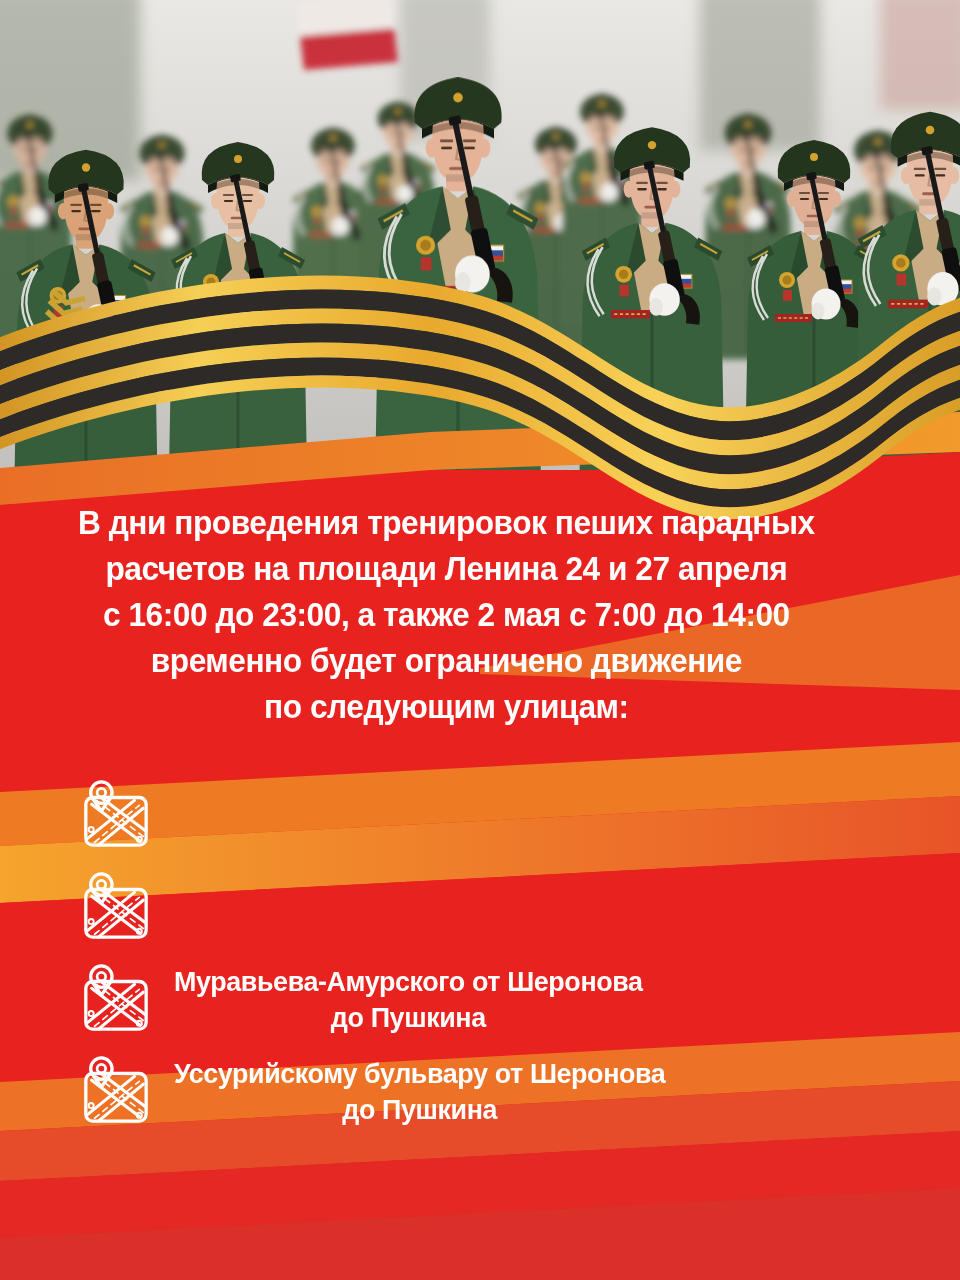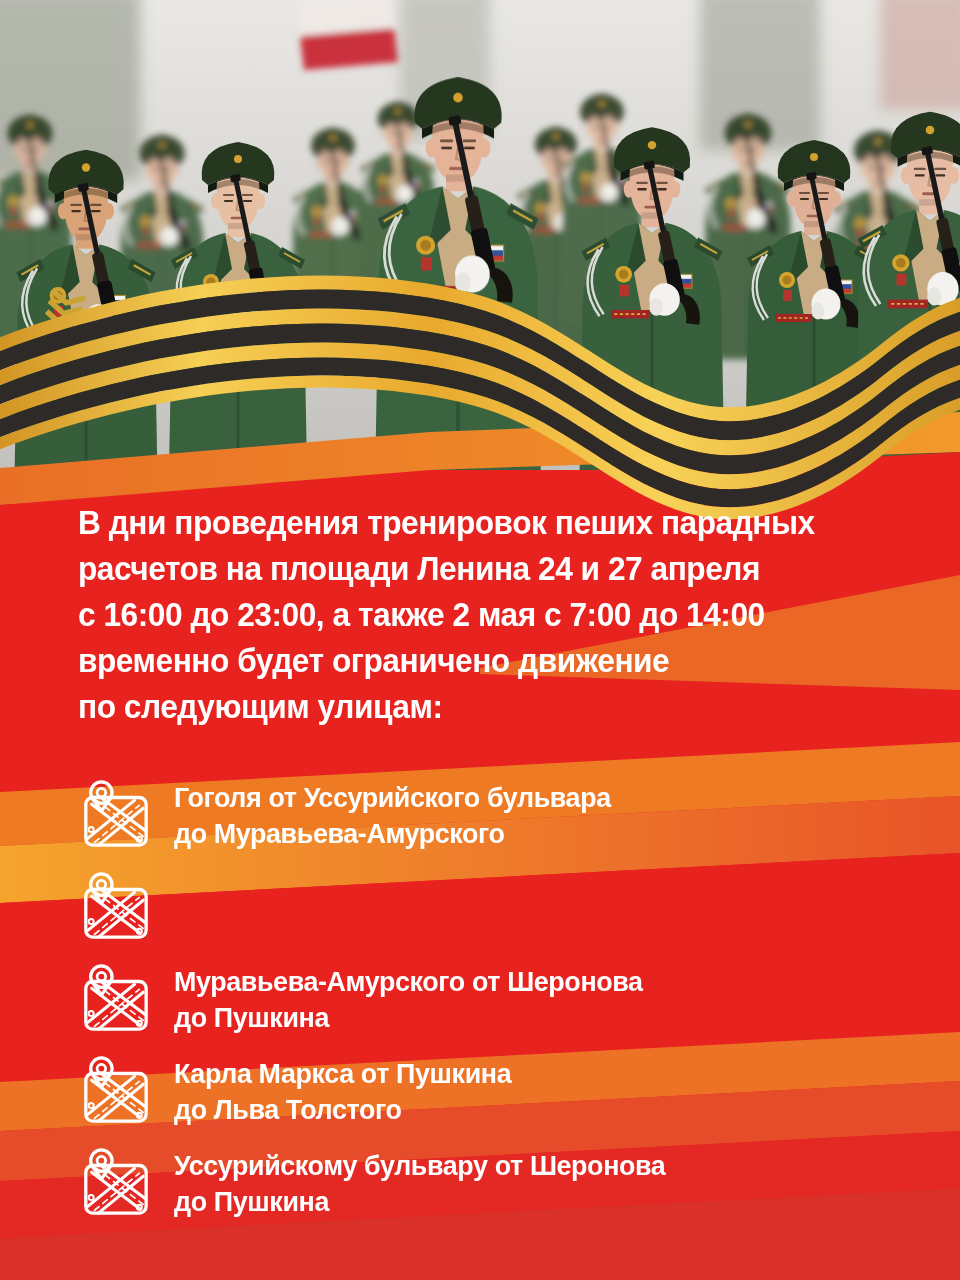--- a/index.html
+++ b/index.html
@@ -1,17 +1,17 @@
 <!DOCTYPE html>
 <html style="--c-orange: #EE7A24; --c-amber: #F4A12E; --c-red: #E8231F; --c-dark-red: #D93029; --c-text: #FFFFFF; --c-ribbon-gold: #F2BC42; --c-ribbon-black: #2D2A27;"><head>
 <meta charset="utf-8">
 <style>
   html,body{margin:0;padding:0;background:#222;}
   .stage{position:relative;width:960px;height:1280px;overflow:hidden;
-         font-family:"Liberation Sans","DejaVu Sans",sans-serif;background:#E8231F;}
+         font-family:"Liberation Sans","DejaVu Sans",sans-serif;background:#E8231F;text-align:center;}
   .stage svg{display:block;}
   .photo{position:absolute;left:0;top:0;width:960px;height:470px;}
   .stripes{position:absolute;left:0;top:400px;width:960px;height:880px;}
   .ribbon{position:absolute;left:0;top:250px;width:960px;height:280px;}
   .f-orange{fill:var(--c-orange,#EE7A24);}
   .f-red{fill:var(--c-red,#E8231F);}
   .f-orange2{fill:#ED7225;}
   .f-redorange{fill:#E64C2A;}
   .f-red2{fill:#E42823;}
   .f-darkred{fill:var(--c-dark-red,#D93029);}
@@ -196,52 +196,39 @@
           <circle cx="24" cy="14" r="4.4" stroke-width="2.8"></circle>
           <path d="M 15.5,20.5 L 24,33 L 32.5,20.5" stroke-width="3.4"></path>
         </g>
       </defs>
     </svg>
 
     <div class="item">
       <svg class="micon" viewBox="0 0 76 74">
           <use href="#mapicon"></use>
         </svg>
-      <div class="stext">
-        <div class="sline">Гоголя от Уссурийского бульвара</div>
-        <div class="sline">до Муравьева-Амурского</div>
-      </div>
     </div>
     <div class="item">
       <svg class="micon" viewBox="0 0 76 74">
           <use href="#mapicon"></use>
         </svg>
     </div>
     <div class="item">
       <svg class="micon" viewBox="0 0 76 74">
           <use href="#mapicon"></use>
         </svg>
       <div class="stext">
         <div class="sline">Муравьева-Амурского от Шеронова</div>
         <div class="sline">до Пушкина</div>
       </div>
     </div>
     <div class="item">
       <svg class="micon" viewBox="0 0 76 74">
           <use href="#mapicon"></use>
         </svg>
       <div class="stext">
-        <div class="sline">Карла Маркса от Пушкина</div>
-        <div class="sline">до Льва Толстого</div>
-      </div>
-    </div>
-    <div class="item">
-      <svg class="micon" viewBox="0 0 76 74">
-          <use href="#mapicon"></use>
-        </svg>
-      <div class="stext">
         <div class="sline">Уссурийскому бульвару от Шеронова</div>
         <div class="sline">до Пушкина</div>
       </div>
     </div>
   </div>
 
 </div>
 
 </body></html>

